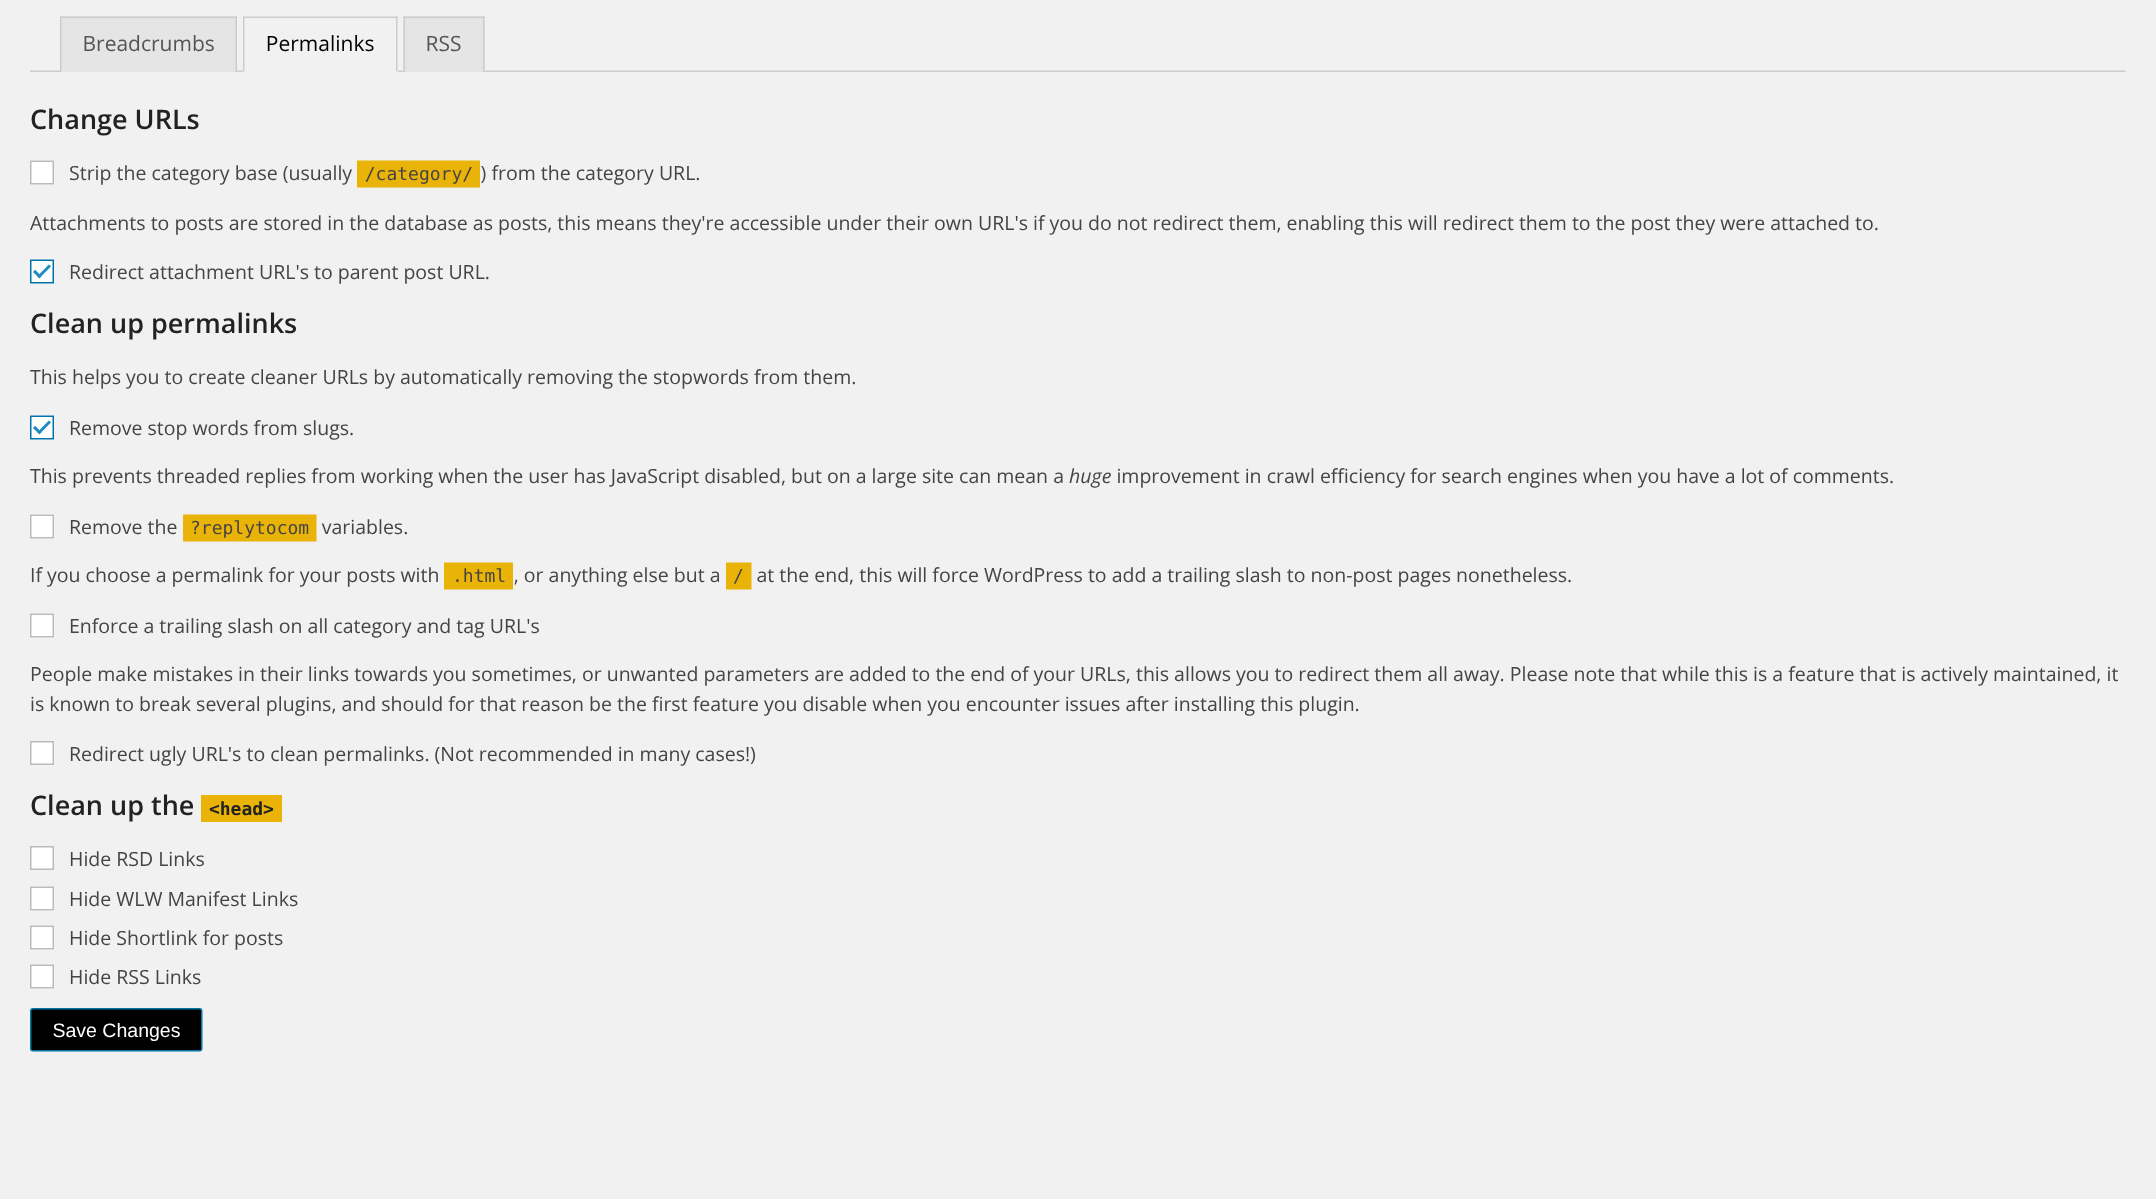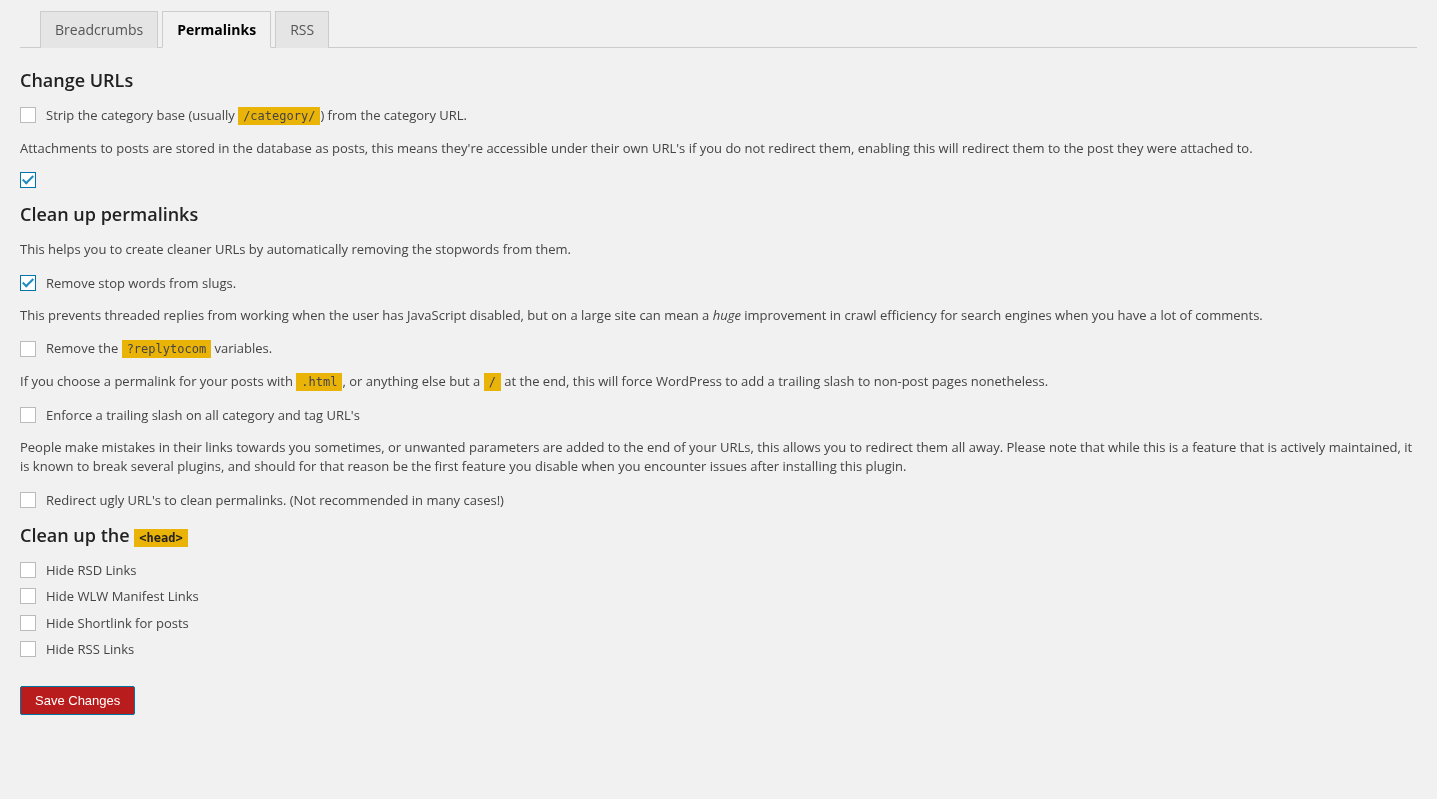--- a/index.html
+++ b/index.html
@@ -29,21 +29,21 @@
       color: #555;
       font-size: 14px;
       cursor: pointer;
       position: relative;
       top: 1px;
     }
     .tab.active {
       background: #f1f1f1;
       border-bottom: 1px solid #f1f1f1;
       color: #000;
-      font-weight: 700;
+      font-weight: 400;
     }
     h3 {
       font-size: 18px;
       font-weight: 600;
       color: #222;
       margin-top: 14px;
       margin-bottom: 14px;
     }
     .checkbox-wrapper {
       display: flex;
@@ -90,28 +90,28 @@
     code {
       background: #eab308;
       padding: 2px 5px;
       font-family: Consolas, Monaco, monospace;
       font-size: 12px;
       border-radius: 0;
     }
     em {
     }
     .save-button {
-      background: #b91c1c;
+      background: #000000;
       color: #fff;
       border: 1px solid #0074a2;
       padding: 6px 14px;
       font-size: 13px;
       border-radius: 2px;
       cursor: pointer;
-      margin-top: 20px;
+      margin-top: 4px;
     }
     .section {
       margin-bottom: 8px;
     }
   </style>
 </head>
 <body>
 
 
 
@@ -128,20 +128,21 @@
     <input type="checkbox" style="">
     <label class="checkbox-label">
       <span>Strip the category base (usually </span><code>/category/</code><span>) from the category URL.</span>
     </label>
   </div>
 
   <p class="description">Attachments to posts are stored in the database as posts, this means they're accessible under their own URL's if you do not redirect them, enabling this will redirect them to the post they were attached to.</p>
 
   <div class="checkbox-wrapper">
     <input type="checkbox" checked="" style="">
+    <label class="checkbox-label">Redirect attachment URL's to parent post URL.</label>
   </div>
 </div>
 
 <div class="section">
   <h3>Clean up permalinks</h3>
 
   <p class="description">This helps you to create cleaner URLs by automatically removing the stopwords from them.</p>
 
   <div class="checkbox-wrapper">
     <input type="checkbox" checked="" style="">

